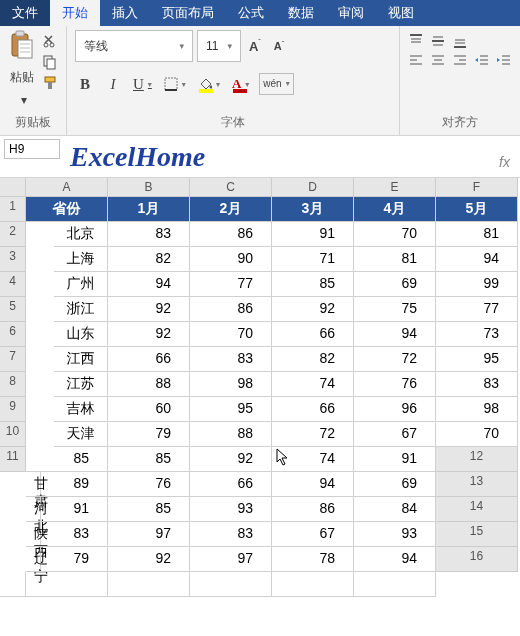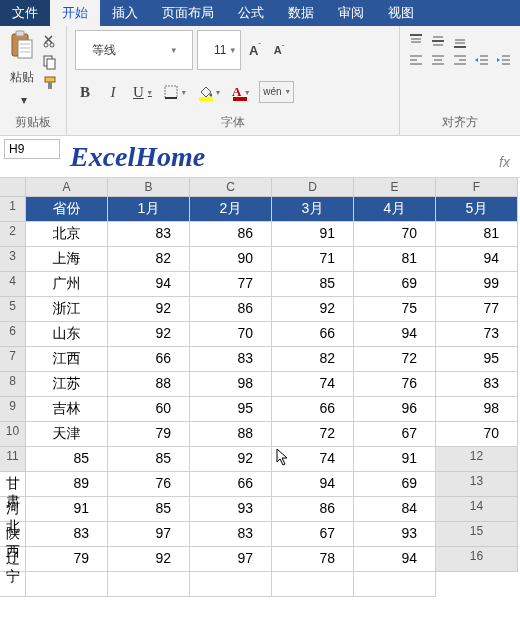--- a/index.html
+++ b/index.html
@@ -52,22 +52,22 @@
     display: flex; flex-direction: column; align-items: center; gap: 7px; cursor: pointer;
   }
   .clip-main .pico { width: 28px; height: 32px; }
   .clip-main span { font-size: 12px; color: #444; }
   .clip-side { display: flex; flex-direction: column; gap: 5px; padding-top: 3px;}
   .smicon { width: 16px; height: 16px; cursor: pointer; color:#555;}
   
   .font-rows { display: flex; flex-direction: column; gap: 5px; flex:1;}
   .font-row { display: flex; gap: 4px; align-items: center; }
   .combo {
-    border: 1px solid #c0c0c0; background: #fff; height: 40px;
-    display: flex; align-items: center; padding: 0 16px; font-size: 12px;
+    border: 1px solid #c0c0c0; background: #fff; height: 32px;
+    display: flex; align-items: center; padding: 0 8px; font-size: 12px;
     color: #333; cursor: pointer;
   }
   .combo.font { width: 118px; justify-content: space-between;}
   .combo.size { width: 44px; justify-content: space-between;}
   .caret { font-size: 9px; color: #777; margin-left: 4px;}
   .btn {
     min-width: 20px; height: 22px; display: inline-flex; align-items: center;
     justify-content: center; font-size: 13px; color: #444; cursor: pointer;
     padding: 0 2px; position: relative;
   }
@@ -104,24 +104,24 @@
     font-size: 12px; color: #555; text-align: center; padding: 2px 0;
     font-family: Arial, sans-serif;
   }
   .corner { background: #e6e6e6; }
   .cell {
     border-right: 1px solid #d0d0d0; border-bottom: 1px solid #d0d0d0;
     padding: 3px 6px; font-size: 14px; font-family: Arial, "Microsoft YaHei", sans-serif;
     text-align: center; color: #000; height: 25px;
   }
   .cell.datahdr {
-    background: #2b579a; color: #fff; font-weight: normal; 
+    background: #2b579a; color: #fff; font-weight: bold; 
     font-size: 14px; font-family: "Microsoft YaHei", sans-serif;
   }
-  .cell.prov { text-align: center; }
+  .cell.prov { text-align: center; margin-left: 28px; }
   .cell.num { text-align: right; padding-right: 18px;}
   .cursor-arrow {
     position: absolute; pointer-events: none; font-size: 16px; color:#000;
     transform: translate(-4px,-2px);
   }
   svg { display: block; }
 </style>
 </head>
 <body>
 

